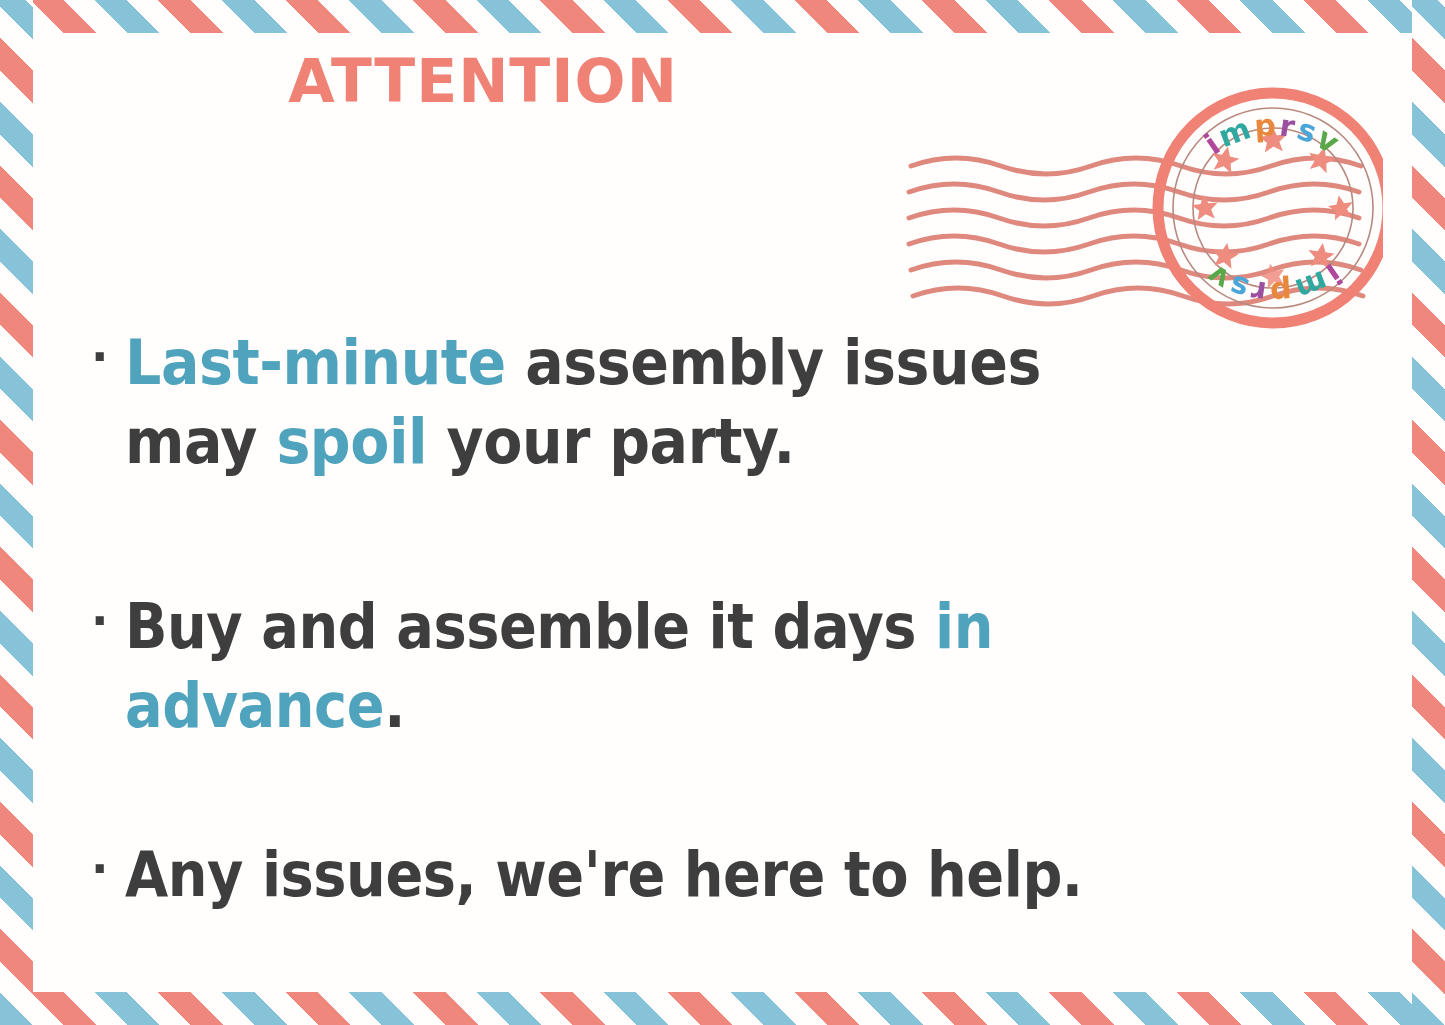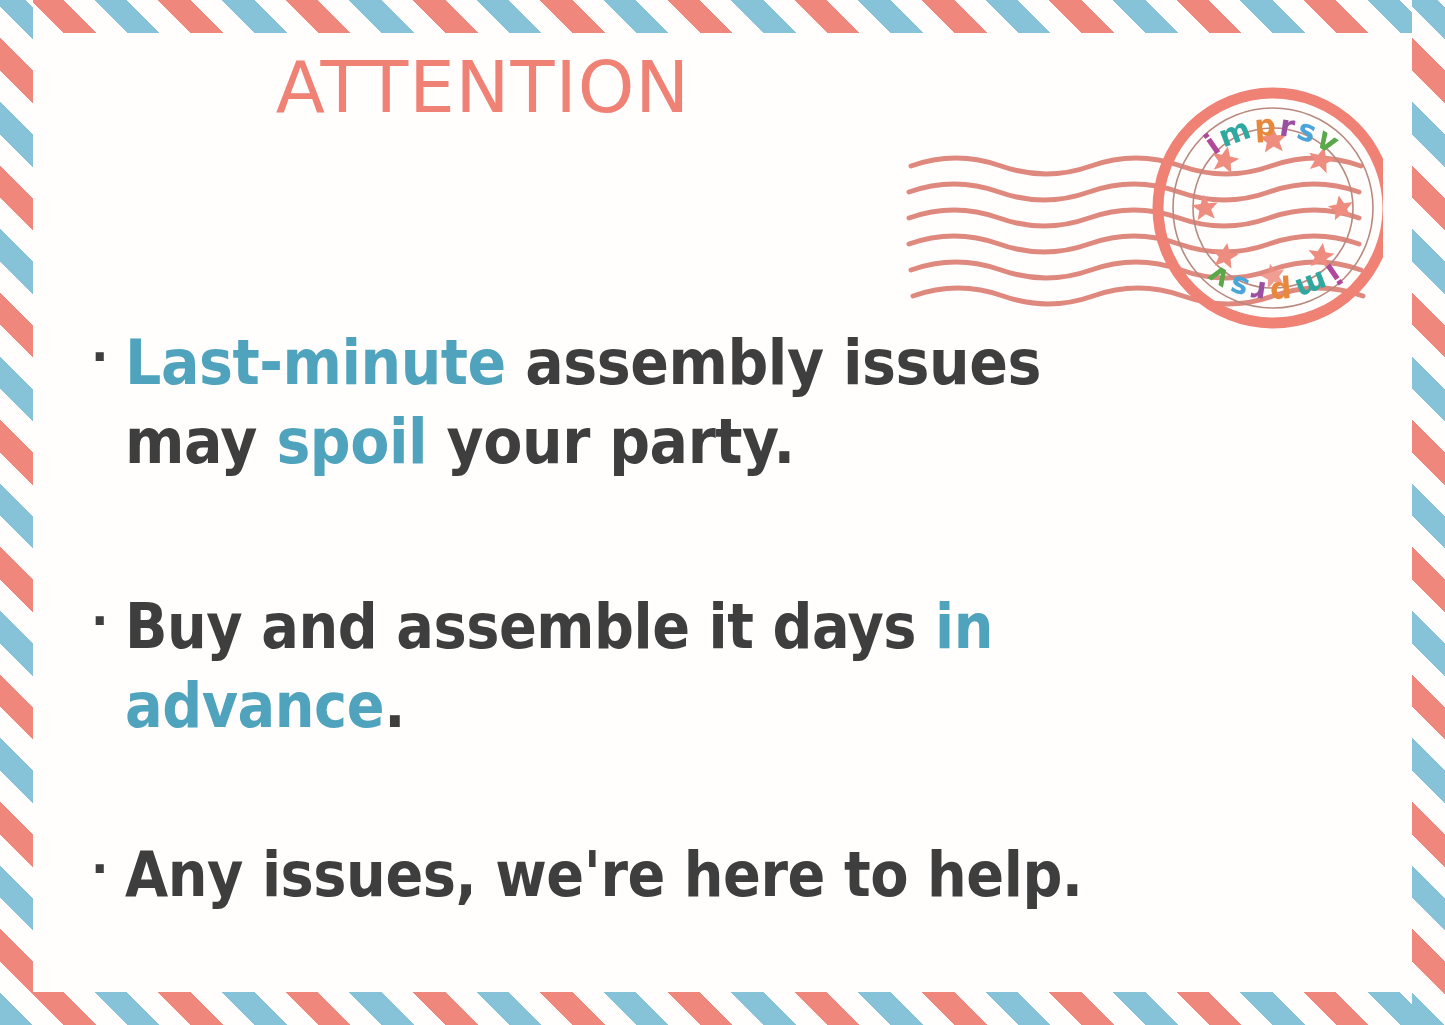--- a/index.html
+++ b/index.html
@@ -69,22 +69,22 @@
     z-index: 10;
   }
 
   #page-title {
     position: absolute;
     top: 18px;
     left: 0;
     width: 900px;
     text-align: center;
     font-family: "DejaVu Sans", sans-serif;
-    font-size: 72px;
-    font-weight: 400;
+    font-size: 60px;
+    font-weight: 700;
     letter-spacing: 1px;
     color: #ef8175;
     line-height: 1;
     white-space: nowrap;
   }
 
   
   #postmark {
     position: absolute;
     top: 15px;

